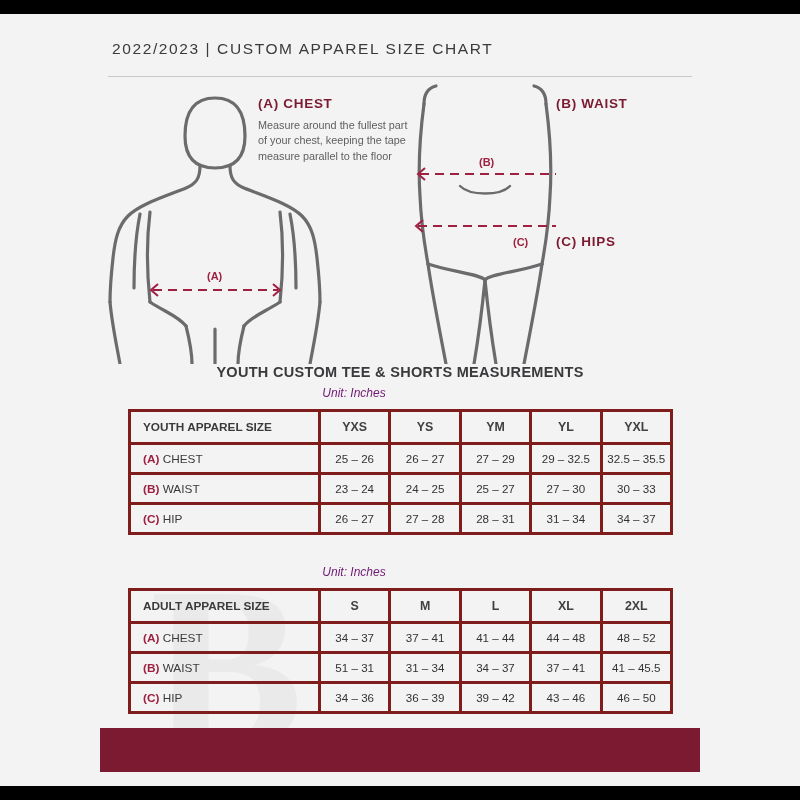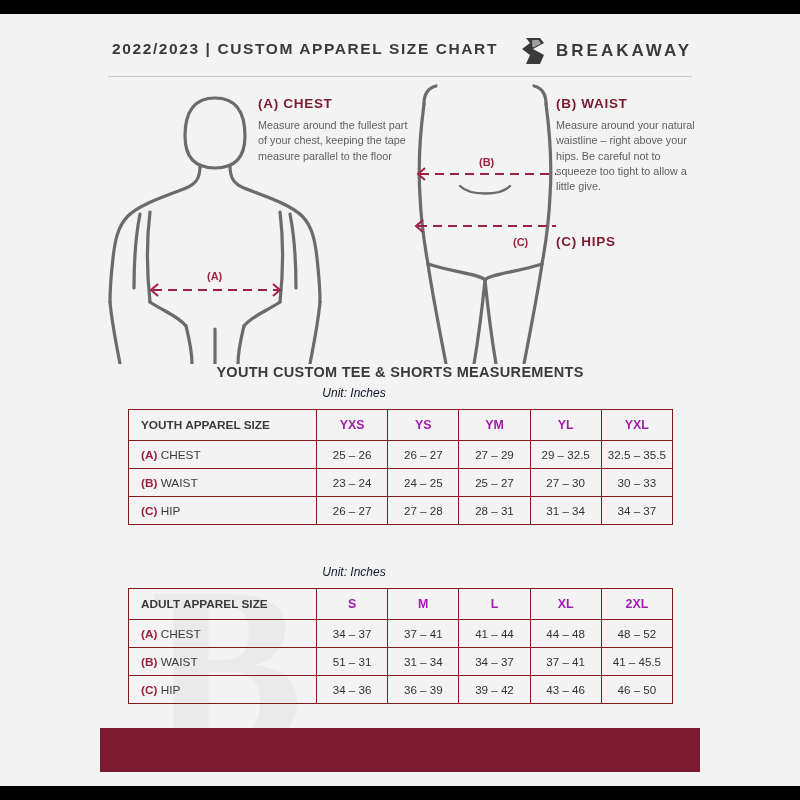--- a/index.html
+++ b/index.html
@@ -58,21 +58,21 @@
     top: 12px;
     left: 0;
     width: 800px;
     height: 48px;
   }
   .header-title {
     position: absolute;
     left: 112px;
     top: 14px;
     font-size: 15.5px;
-    font-weight: bold;
+    font-weight: normal;
     letter-spacing: 1.6px;
     color: #3a3a3c;
   }
   .brand {
     position: absolute;
     right: 108px;
     top: 10px;
     display: flex;
     align-items: center;
     gap: 10px;
@@ -135,51 +135,51 @@
     font-weight: bold;
     color: #3a3a3c;
     letter-spacing: 0.3px;
   }
   .section-unit {
     position: absolute;
     width: 708px;
     text-align: center;
     font-size: 12px;
     font-style: italic;
-    color: #0f172a;
+    color: #701a75;
   }
 
   
   table.size-table {
     position: absolute;
     left: 128px;
     width: 545px;
     border-collapse: collapse;
     table-layout: fixed;
   }
   table.size-table th, table.size-table td {
-    border: 1px solid #7f1d1d;
+    border: 3px solid #7f1d1d;
     height: 27px;
     font-size: 11.6px;
     color: #333;
     text-align: center;
     padding: 0;
   }
   table.size-table th.rowhead, table.size-table td.rowhead {
     text-align: left;
     padding-left: 12px;
     width: 175px;
     font-weight: bold;
     font-size: 11.8px;
     color: #3a3a3c;
   }
   table.size-table th.colhead {
     font-weight: bold;
     font-size: 12.4px;
-    color: #a21caf;
+    color: #404040;
   }
   table.size-table thead th {
     height: 30px;
   }
   .tag {
     color: #9e2142;
     font-weight: bold;
   }
   .rowlabel {
     font-weight: normal;
@@ -203,29 +203,20 @@
 
   <div class="bar-top"></div>
   <div class="bar-bottom"></div>
 
   <div class="sheet">
 
     <div class="watermark">B</div>
 
     <div class="header">
       <div class="header-title">2022/2023  |  CUSTOM APPAREL SIZE CHART</div>
-      <div class="brand">
-        <span class="brand-mark">
-          <svg width="26" height="30" viewBox="0 0 26 30">
-            <path d="M6 2 L20 2 L24 7 L13 13 L24 19 L20 28 L6 28 L10 19 L2 13 L10 7 Z" fill="#3a3a3c"></path>
-            <path d="M12.2 4 L18.6 4 L21 7.4 L13.6 11.5 L12.2 10.6 Z" fill="#f3f3f3" opacity="0.55"></path>
-          </svg>
-        </span>
-        <span class="brand-name">BREAKAWAY</span>
-      </div>
       <div class="header-rule"></div>
     </div>
 
     <div class="diagram">
 
       <svg width="800" height="290" viewBox="0 0 800 290">
 
         <g fill="none" stroke="#6b6b6d" stroke-width="3.2" stroke-linecap="round" stroke-linejoin="round">
 
           <path d="M185 62 C185 36 196 24 215 24 C234 24 245 36 245 62 C245 82 236 94 215 94 C194 94 185 82 185 62 Z"></path>
@@ -292,21 +283,20 @@
       <div style="position:absolute;left:207px;top:196px;font-size:11px;font-weight:bold;color:#9e2142;">(A)</div>
       <div style="position:absolute;left:479px;top:82px;font-size:11px;font-weight:bold;color:#9e2142;">(B)</div>
       <div style="position:absolute;left:513px;top:162px;font-size:11px;font-weight:bold;color:#9e2142;">(C)</div>
 
       <div class="callout callout-chest">
         <h3>(A) CHEST</h3>
         <p>Measure around the fullest part of your chest, keeping the tape measure parallel to the floor</p>
       </div>
       <div class="callout callout-waist">
         <h3>(B) WAIST</h3>
-        <p>Measure around your natural waistline – right above your hips. Be careful not to squeeze too tight to allow a little give.</p>
       </div>
       <div class="callout callout-hips">
         <h3>(C) HIPS</h3>
       </div>
     </div>
 
     <div class="section-title" style="top:350px;">YOUTH CUSTOM TEE &amp; SHORTS MEASUREMENTS</div>
     <div class="section-unit" style="top:372px;">Unit: Inches</div>
 
     <table class="size-table" style="top:395px;">

